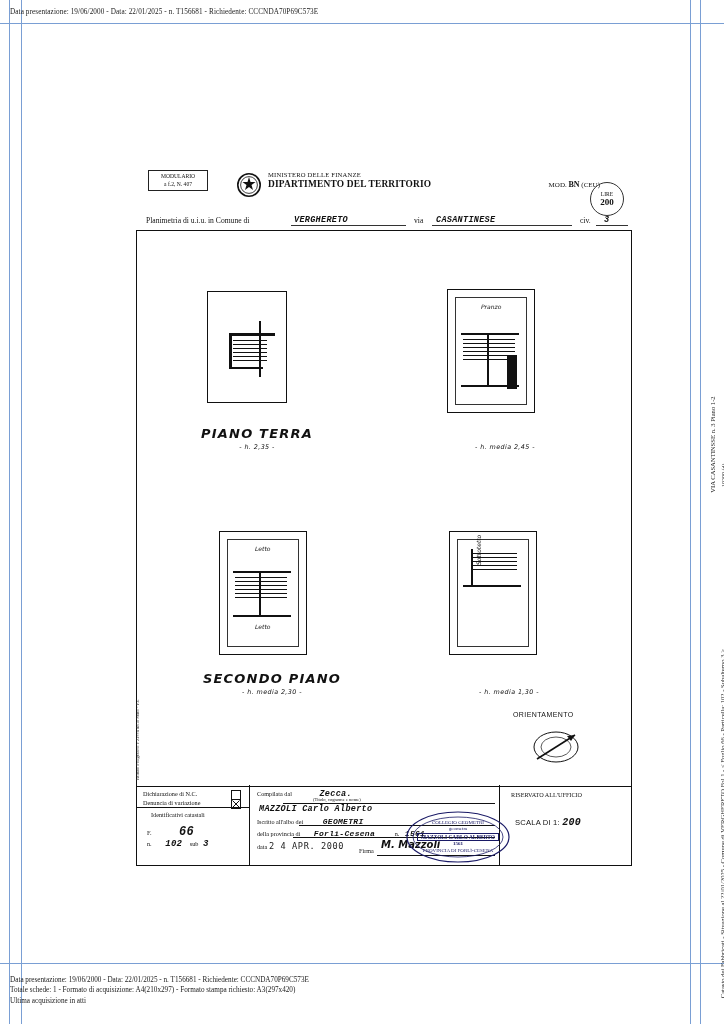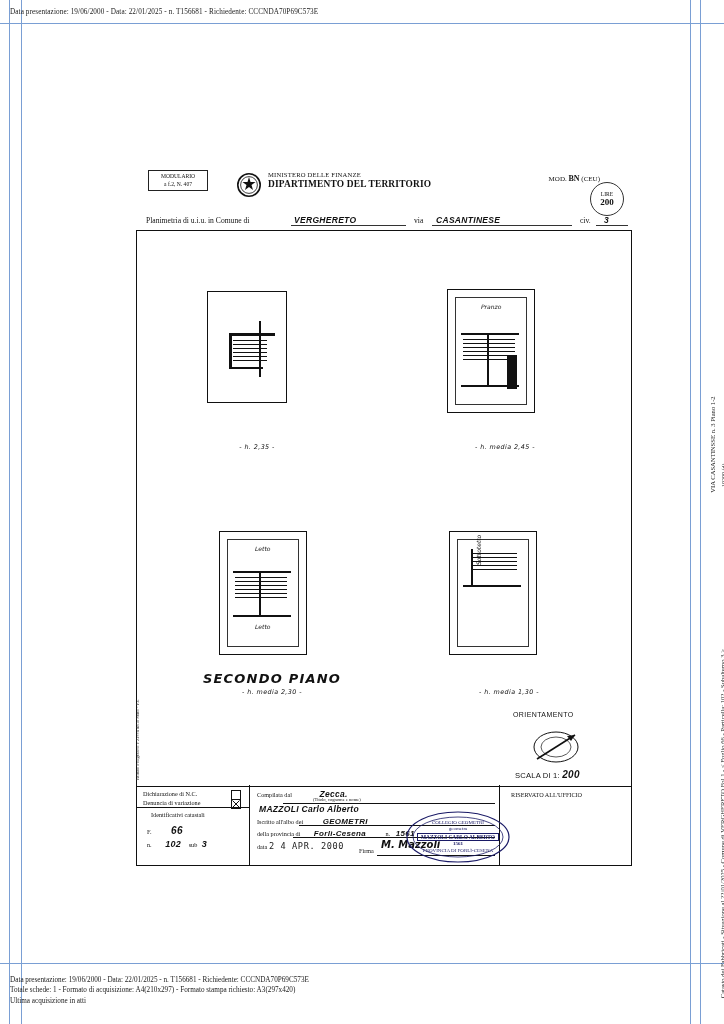--- a/index.html
+++ b/index.html
@@ -122,21 +122,21 @@
     letter-spacing: .1px;
   }
   .catasto-rdl {
     font-size: 8.4px;
     font-weight: bold;
     letter-spacing: 0;
   }
   .mod-bn {
     position: absolute;
     right: 28px;
-    top: 6px;
+    top: 12px;
     font-size: 7px;
   }
   .mod-bn b { font-size: 8px; }
   .lire-circle {
     position: absolute;
     right: 4px;
     top: 14px;
     width: 34px;
     height: 34px;
     border: 1px solid #333;
@@ -157,21 +157,21 @@
   .plan-line {
     position: absolute;
     left: 146px;
     top: 214px;
     width: 480px;
     font-size: 7.6px;
     height: 14px;
   }
   .plan-line .lbl { position: absolute; top: 2px; }
   .hand {
-    font-family: Liberation Sans, sans-serif;
+    font-family: Liberation Mono, monospace;
     font-weight: bold;
     font-style: italic;
     letter-spacing: .3px;
   }
   .u-line {
     position: absolute;
     border-bottom: 1px solid #333;
     height: 11px;
   }
 
@@ -259,20 +259,21 @@
   .compass {
     position: absolute;
     width: 58px;
     height: 42px;
   }
   .scala {
     position: absolute;
     font-size: 7.6px;
     font-family: "Liberation Sans", sans-serif;
     letter-spacing: .2px;
+    margin-top: 48px;
   }
   .scala .hand { font-size: 10px; }
 
   
   .formbox {
     position: absolute;
     left: 136px;
     top: 785px;
     width: 494px;
     height: 80px;
@@ -406,20 +407,21 @@
         <div style="left:0;top:3px;width:34px;"></div>
         <div style="left:0;top:7px;width:34px;"></div>
         <div style="left:0;top:11px;width:34px;"></div>
         <div style="left:0;top:15px;width:34px;"></div>
         <div style="left:0;top:19px;width:34px;"></div>
         <div style="left:0;top:23px;width:34px;"></div>
       </div>
       <div class="wall" style="left:52px;top:30px;width:2px;height:56px;"></div>
       <div class="wall" style="left:22px;top:76px;width:34px;height:2px;"></div>
     </div>
+    <div class="plan-caption" style="left:20px;top:195px;width:200px;">PIANO TERRA</div>
     <div class="plan-sub" style="left:20px;top:212px;width:200px;">- h. 2,35 -</div>
 
     <div class="plan" style="left:310px;top:58px;width:110px;height:130px;">
       <div class="plan-outline" style="left:0;top:0;width:86px;height:122px;"></div>
       <div class="plan-inner" style="left:8px;top:8px;width:70px;height:106px;"></div>
       <div class="room-label" style="left:34px;top:14px;">Pranzo</div>
       <div class="wall" style="left:14px;top:44px;width:58px;height:2px;"></div>
       <div class="stair" style="left:16px;top:48px;width:54px;height:26px;">
         <div style="left:0;top:2px;width:52px;"></div>
         <div style="left:0;top:6px;width:52px;"></div>
@@ -499,21 +501,21 @@
       <span class="checkbox" style="float:right;margin-right:6px;position:relative;">
         <svg width="8" height="8" viewBox="0 0 8 8" style="position:absolute;left:0;top:0;">
           <line x1="0.5" y1="0.5" x2="7.5" y2="7.5" stroke="#111" stroke-width="1"></line>
           <line x1="7.5" y1="0.5" x2="0.5" y2="7.5" stroke="#111" stroke-width="1"></line>
         </svg>
       </span>
     </div>
     <div class="fb-cell fb-label" style="left:14px;top:26px;">Identificativi catastali</div>
     <div class="fb-cell" style="left:10px;top:40px;font-size:6.2px;">
       <span>F.</span>
-      <span class="hand" style="font-size:10px;margin-left:18px;">66</span>
+      <span class="hand" style="font-size:12px;margin-left:26px;">66</span>
     </div>
     <div class="fb-cell" style="left:10px;top:54px;font-size:6.2px;">
       <span>n.</span>
       <span class="hand" style="font-size:9px;margin-left:12px;">102</span>
       <span style="margin-left:6px;">sub</span>
       <span class="hand" style="font-size:9px;margin-left:3px;">3</span>
     </div>
 
     <div class="fb-cell" style="left:120px;top:4px;width:238px;">
       <span class="fb-label">Compilata dal</span>

